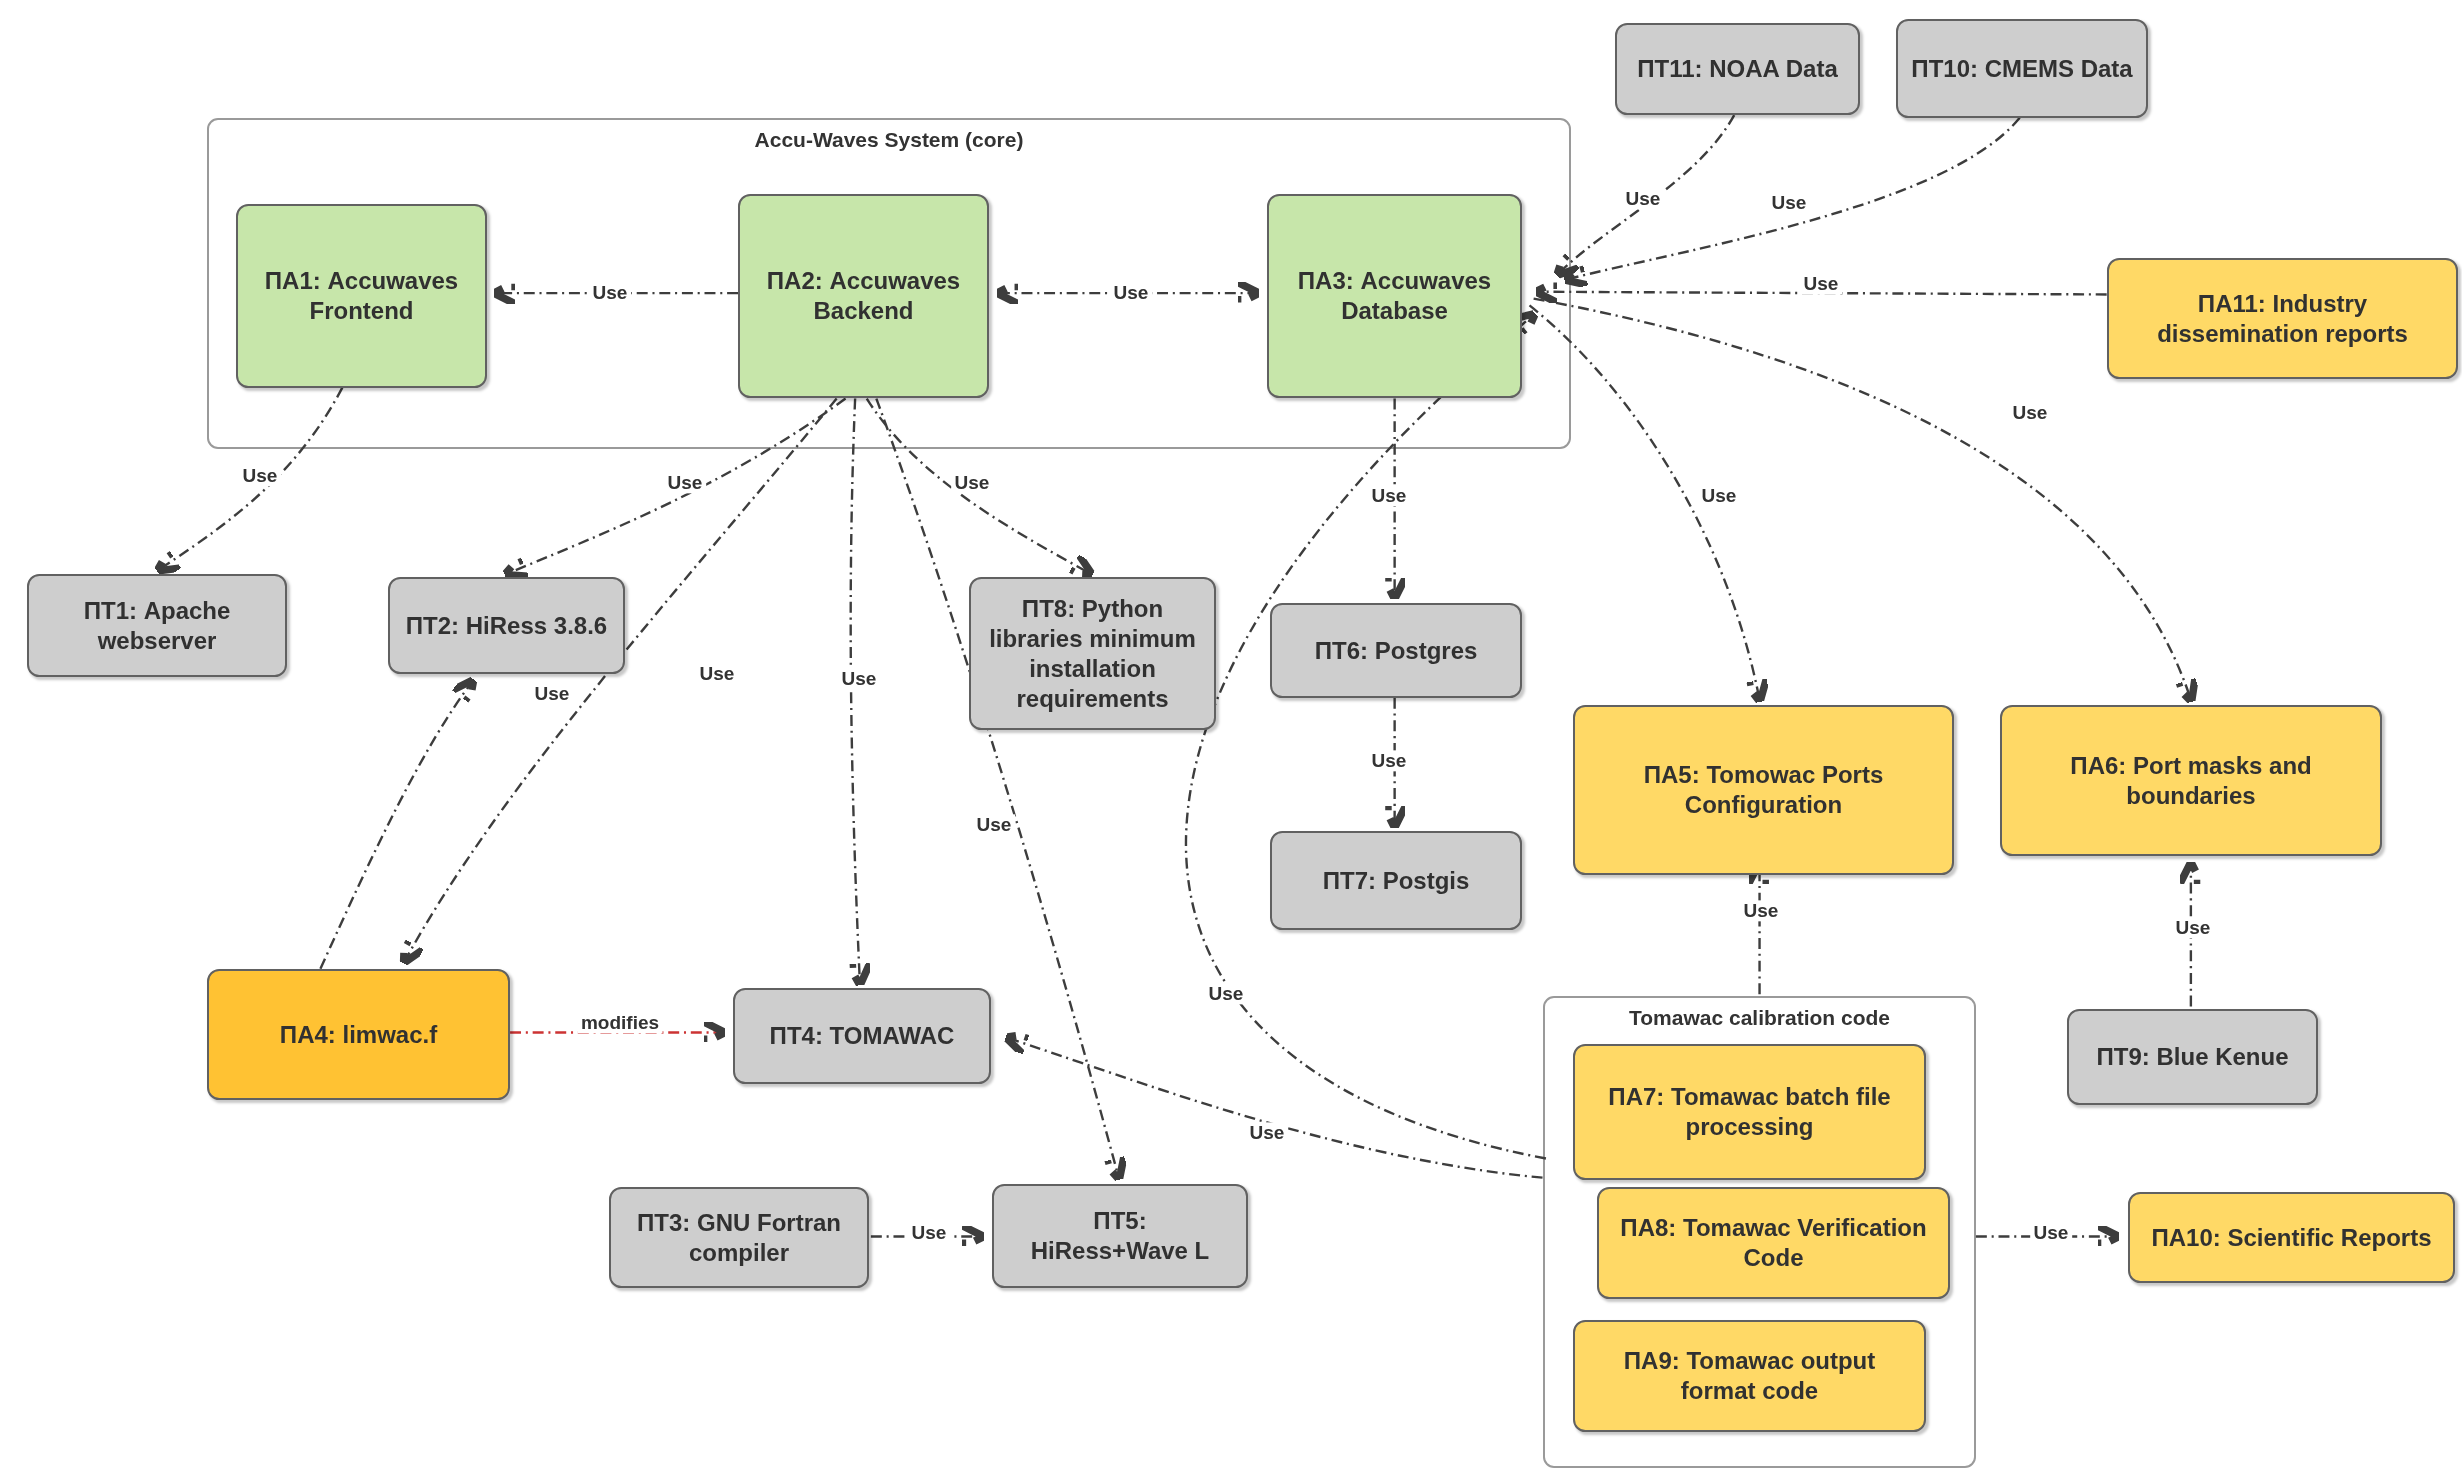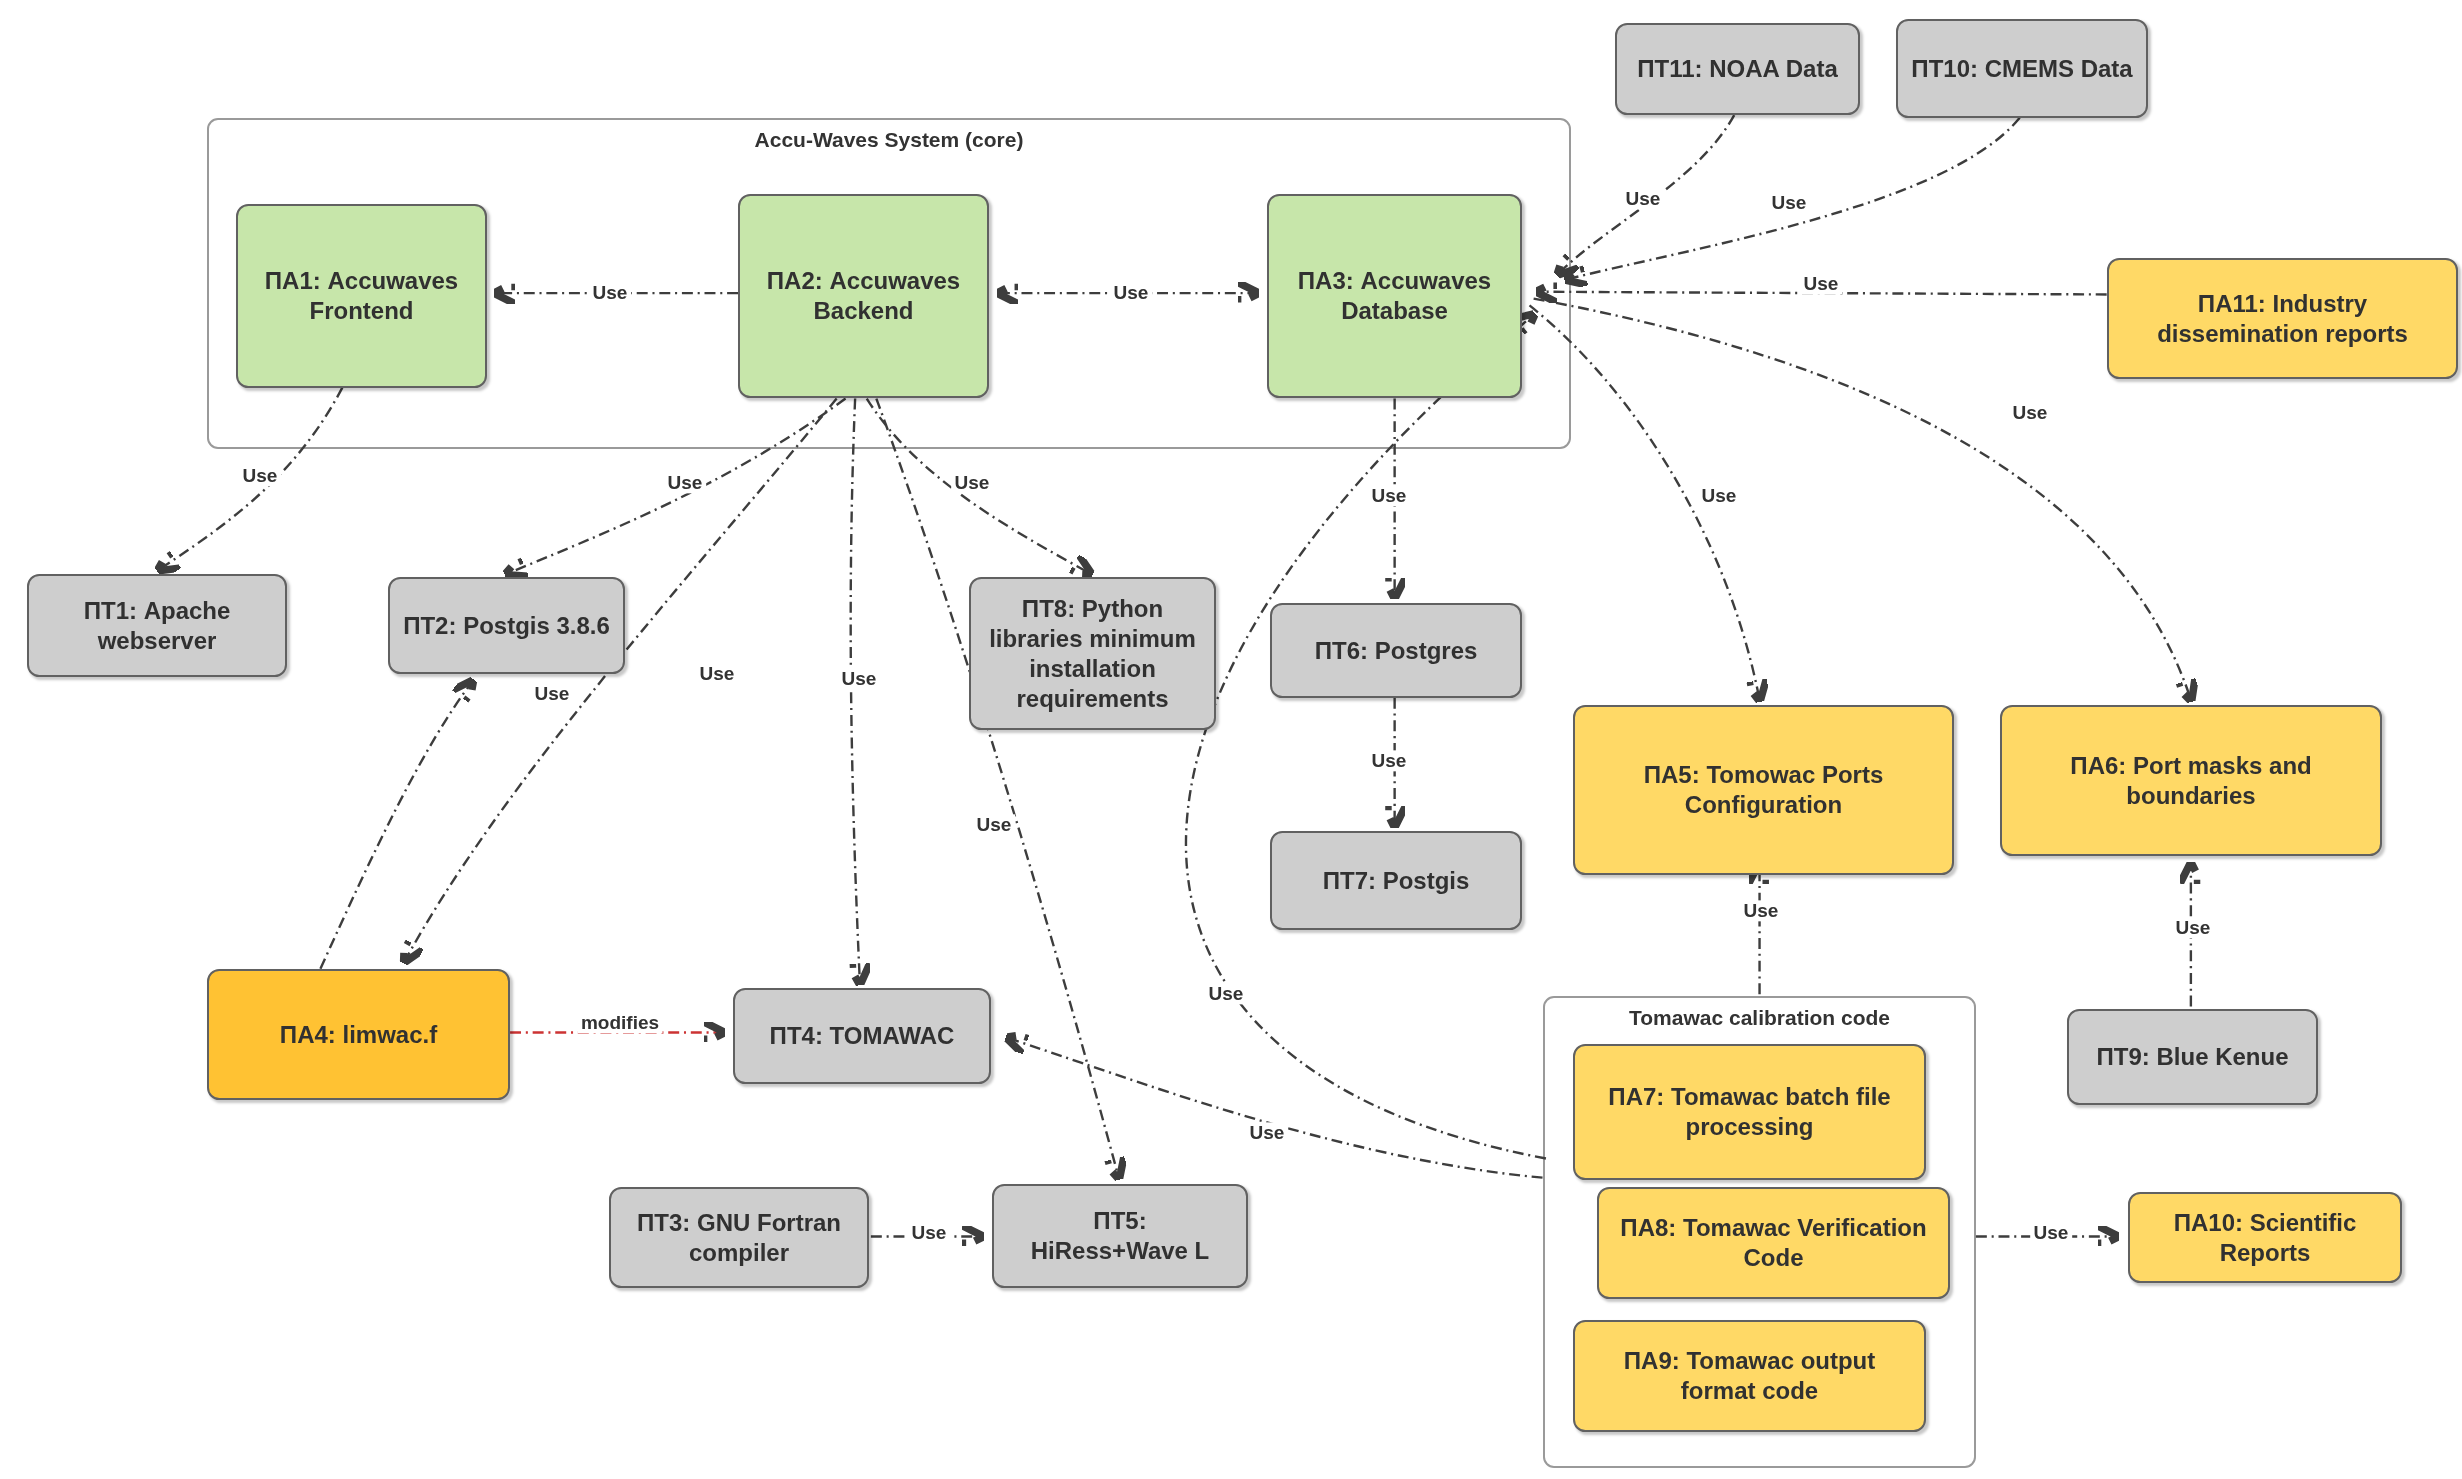--- a/index.html
+++ b/index.html
@@ -74,36 +74,36 @@
     <path d="M 2886 1806 L 3092 1806" marker-end="url(#arr)"></path>
   </svg>
 
   <div class="node green" style="left:236px;top:204px;width:251px;height:184px;"><span>ΠΑ1: Accuwaves Frontend</span></div>
   <div class="node green" style="left:738px;top:194px;width:251px;height:204px;"><span>ΠΑ2: Accuwaves Backend</span></div>
   <div class="node green" style="left:1267px;top:194px;width:255px;height:204px;"><span>ΠΑ3: Accuwaves Database</span></div>
   <div class="node gray" style="left:1615px;top:22.6px;width:245px;height:92px;"><span>ΠΤ11: NOAA Data</span></div>
   <div class="node gray" style="left:1896px;top:19px;width:252px;height:99px;"><span>ΠΤ10: CMEMS Data</span></div>
   <div class="node yellow" style="left:2107px;top:258px;width:351px;height:121px;"><span>ΠΑ11: Industry dissemination reports</span></div>
   <div class="node gray" style="left:27px;top:574px;width:260px;height:103px;"><span>ΠΤ1: Apache webserver</span></div>
-  <div class="node gray" style="left:388px;top:577px;width:237px;height:97px;"><span>ΠΤ2: Postgis 3.8.6</span></div>
+  <div class="node gray" style="left:388px;top:577px;width:237px;height:97px;"><span>ΠΤ2: HiRess 3.8.6</span></div>
   <div class="node gray" style="left:969px;top:577px;width:247px;height:153px;"><span>ΠΤ8: Python libraries minimum installation requirements</span></div>
   <div class="node gray" style="left:1270px;top:603px;width:252px;height:95px;"><span>ΠΤ6: Postgres</span></div>
   <div class="node gray" style="left:1270px;top:831px;width:252px;height:99px;"><span>ΠΤ7: Postgis</span></div>
   <div class="node yellow" style="left:1573px;top:705px;width:381px;height:170px;"><span>ΠΑ5: Tomowac Ports Configuration</span></div>
   <div class="node yellow" style="left:2000px;top:705px;width:382px;height:151px;"><span>ΠΑ6: Port masks and boundaries</span></div>
   <div class="node orange" style="left:207px;top:969px;width:303px;height:131px;"><span>ΠΑ4: limwac.f</span></div>
   <div class="node gray" style="left:733px;top:988px;width:258px;height:96px;"><span>ΠΤ4: TOMAWAC</span></div>
   <div class="node gray" style="left:609px;top:1187px;width:260px;height:101px;"><span>ΠΤ3: GNU Fortran compiler</span></div>
   <div class="node gray" style="left:992px;top:1184px;width:256px;height:104px;"><span>ΠΤ5:
 HiRess+Wave L</span></div>
   <div class="node yellow" style="left:1573px;top:1044px;width:353px;height:136px;"><span>ΠΑ7: Tomawac batch file processing</span></div>
   <div class="node yellow" style="left:1573px;top:1187px;width:353px;height:112px;margin-left:24px;"><span>ΠΑ8: Tomawac Verification Code</span></div>
   <div class="node yellow" style="left:1573px;top:1320px;width:353px;height:112px;"><span>ΠΑ9: Tomawac output format code</span></div>
   <div class="node gray" style="left:2067px;top:1009px;width:251px;height:96px;"><span>ΠΤ9: Blue Kenue</span></div>
-  <div class="node yellow" style="left:2128px;top:1192px;width:274px;height:91px;justify-content:flex-end;"><span>ΠΑ10: Scientific Reports</span></div>
+  <div class="node yellow" style="left:2128px;top:1192px;width:327px;height:91px;"><span>ΠΑ10: Scientific Reports</span></div>
 
   <div class="edge-label" style="left:610px;top:293px;">Use</div>
   <div class="edge-label" style="left:1131px;top:293px;">Use</div>
   <div class="edge-label" style="left:260px;top:476px;">Use</div>
   <div class="edge-label" style="left:685px;top:483px;">Use</div>
   <div class="edge-label" style="left:972px;top:483px;">Use</div>
   <div class="edge-label" style="left:1389px;top:496px;">Use</div>
   <div class="edge-label" style="left:1389px;top:761px;">Use</div>
   <div class="edge-label" style="left:1643px;top:199px;">Use</div>
   <div class="edge-label" style="left:1789px;top:203px;">Use</div>

